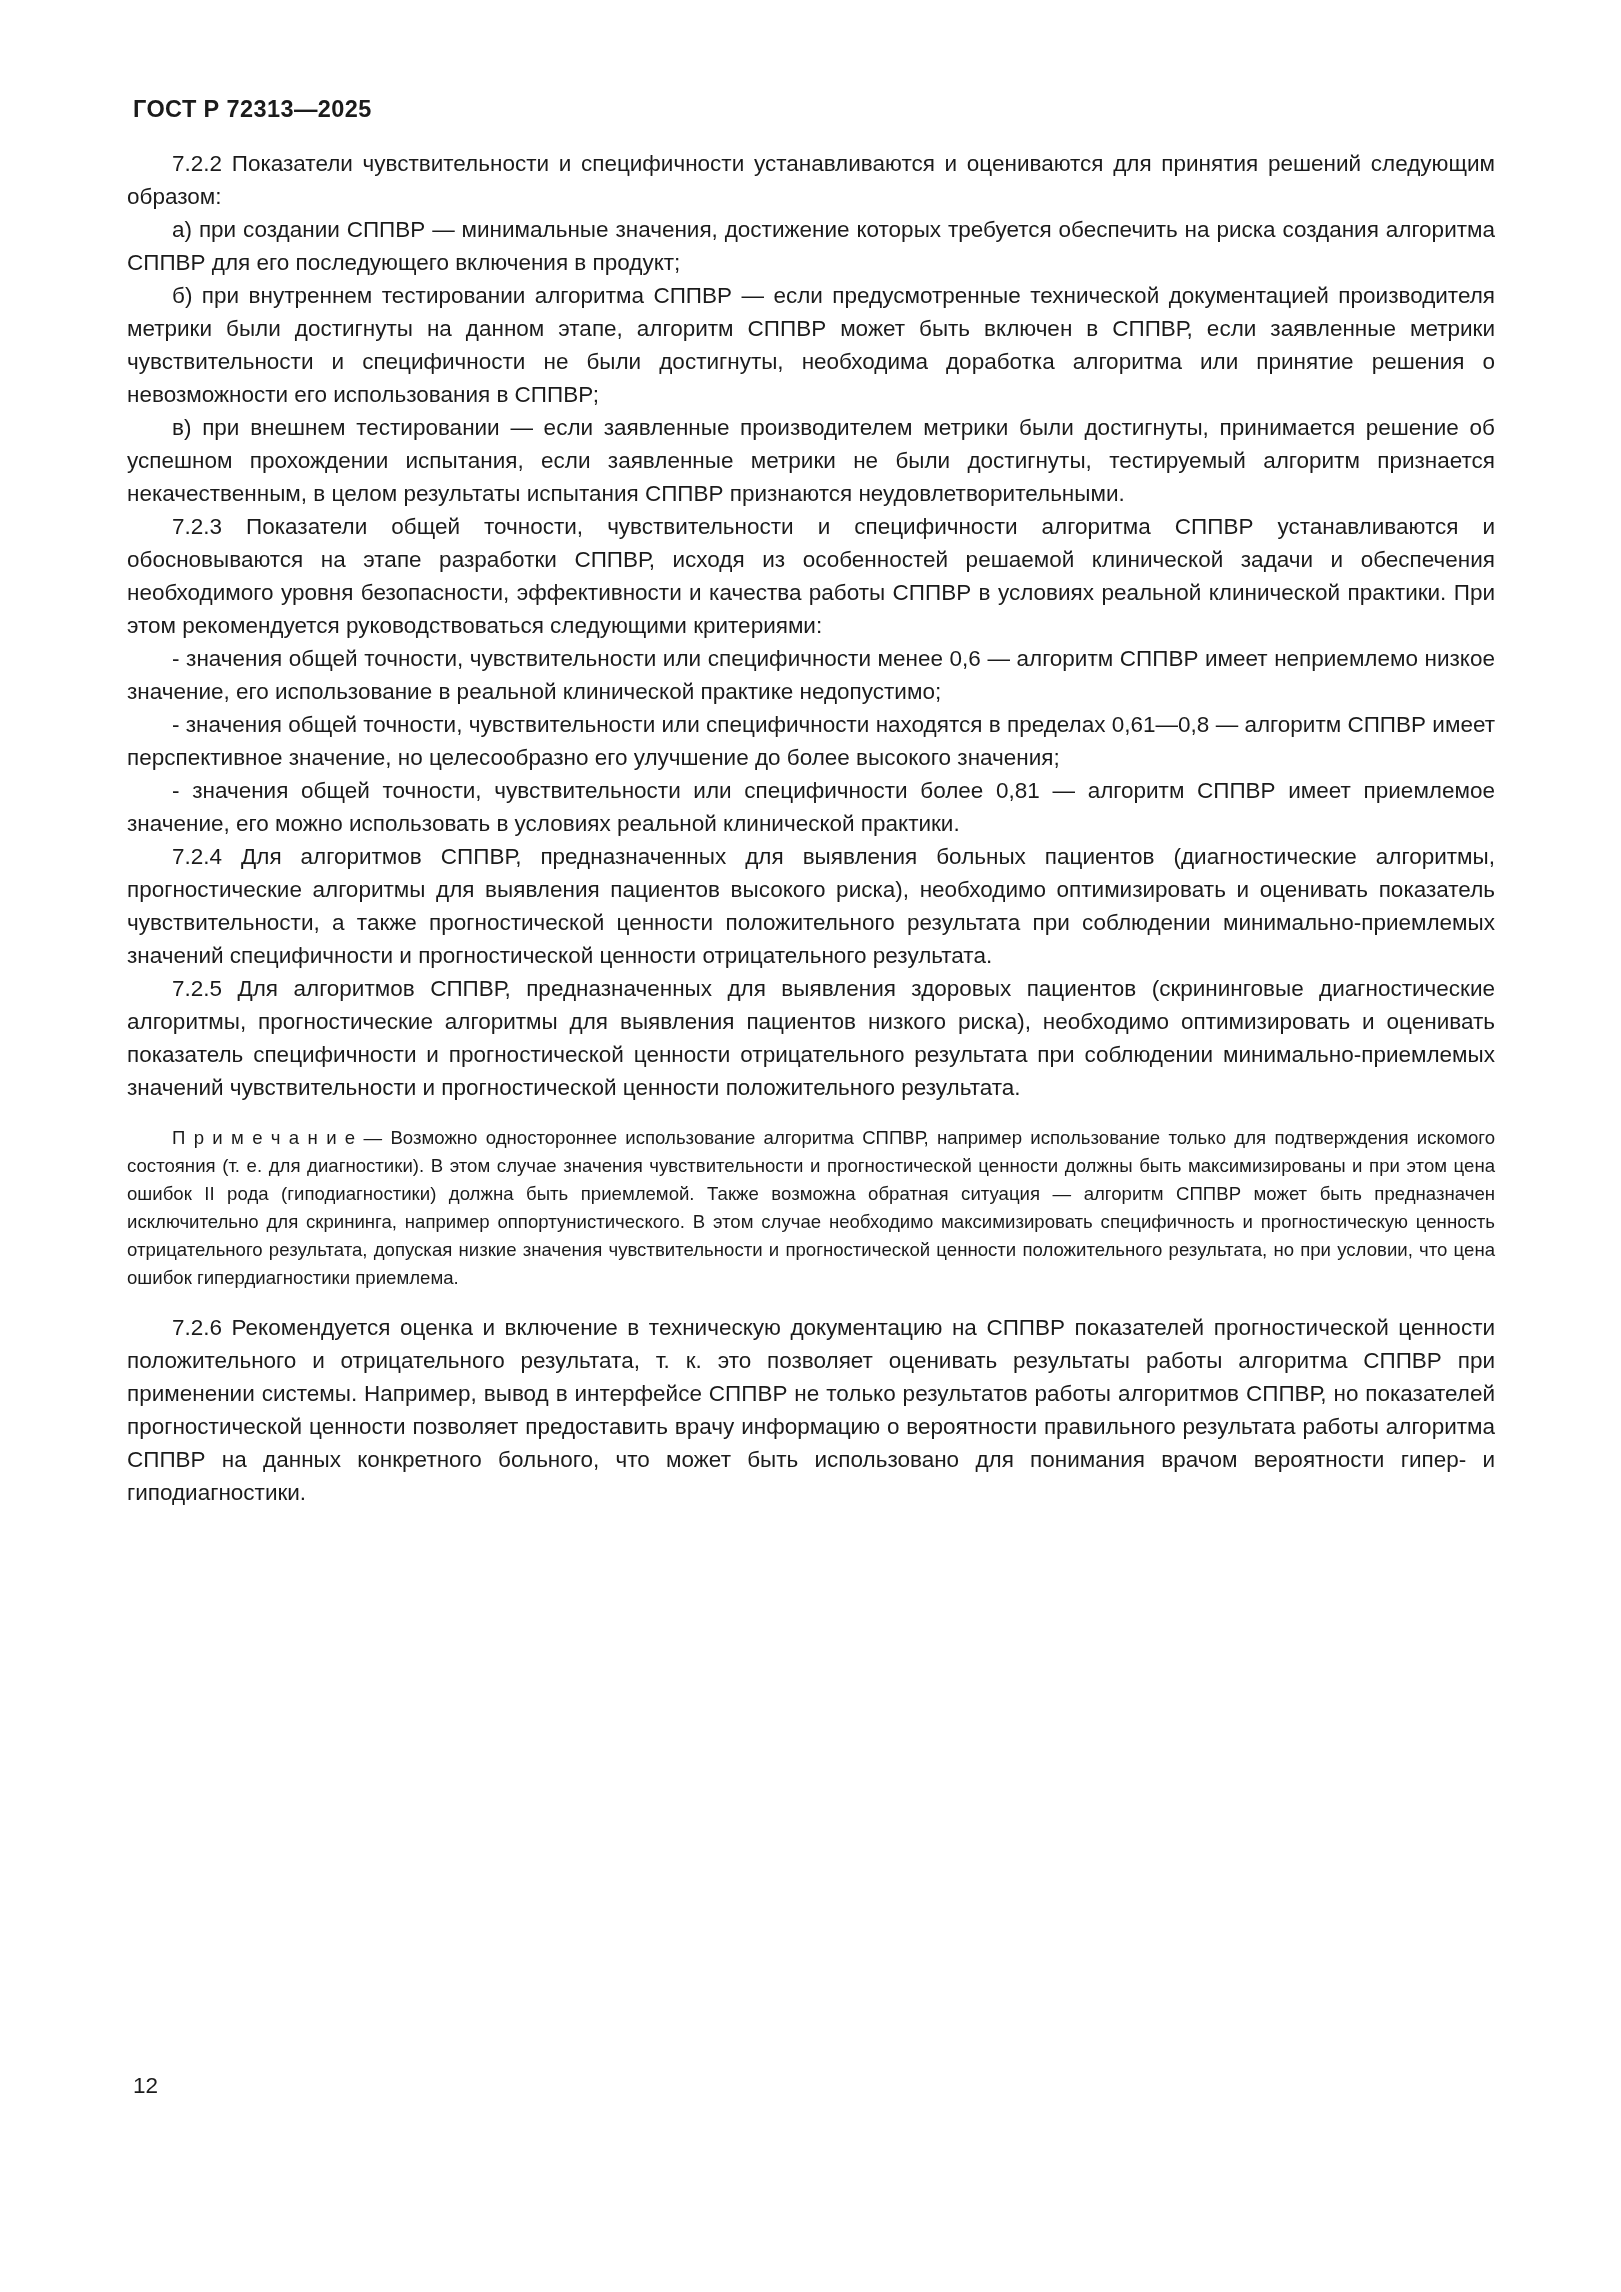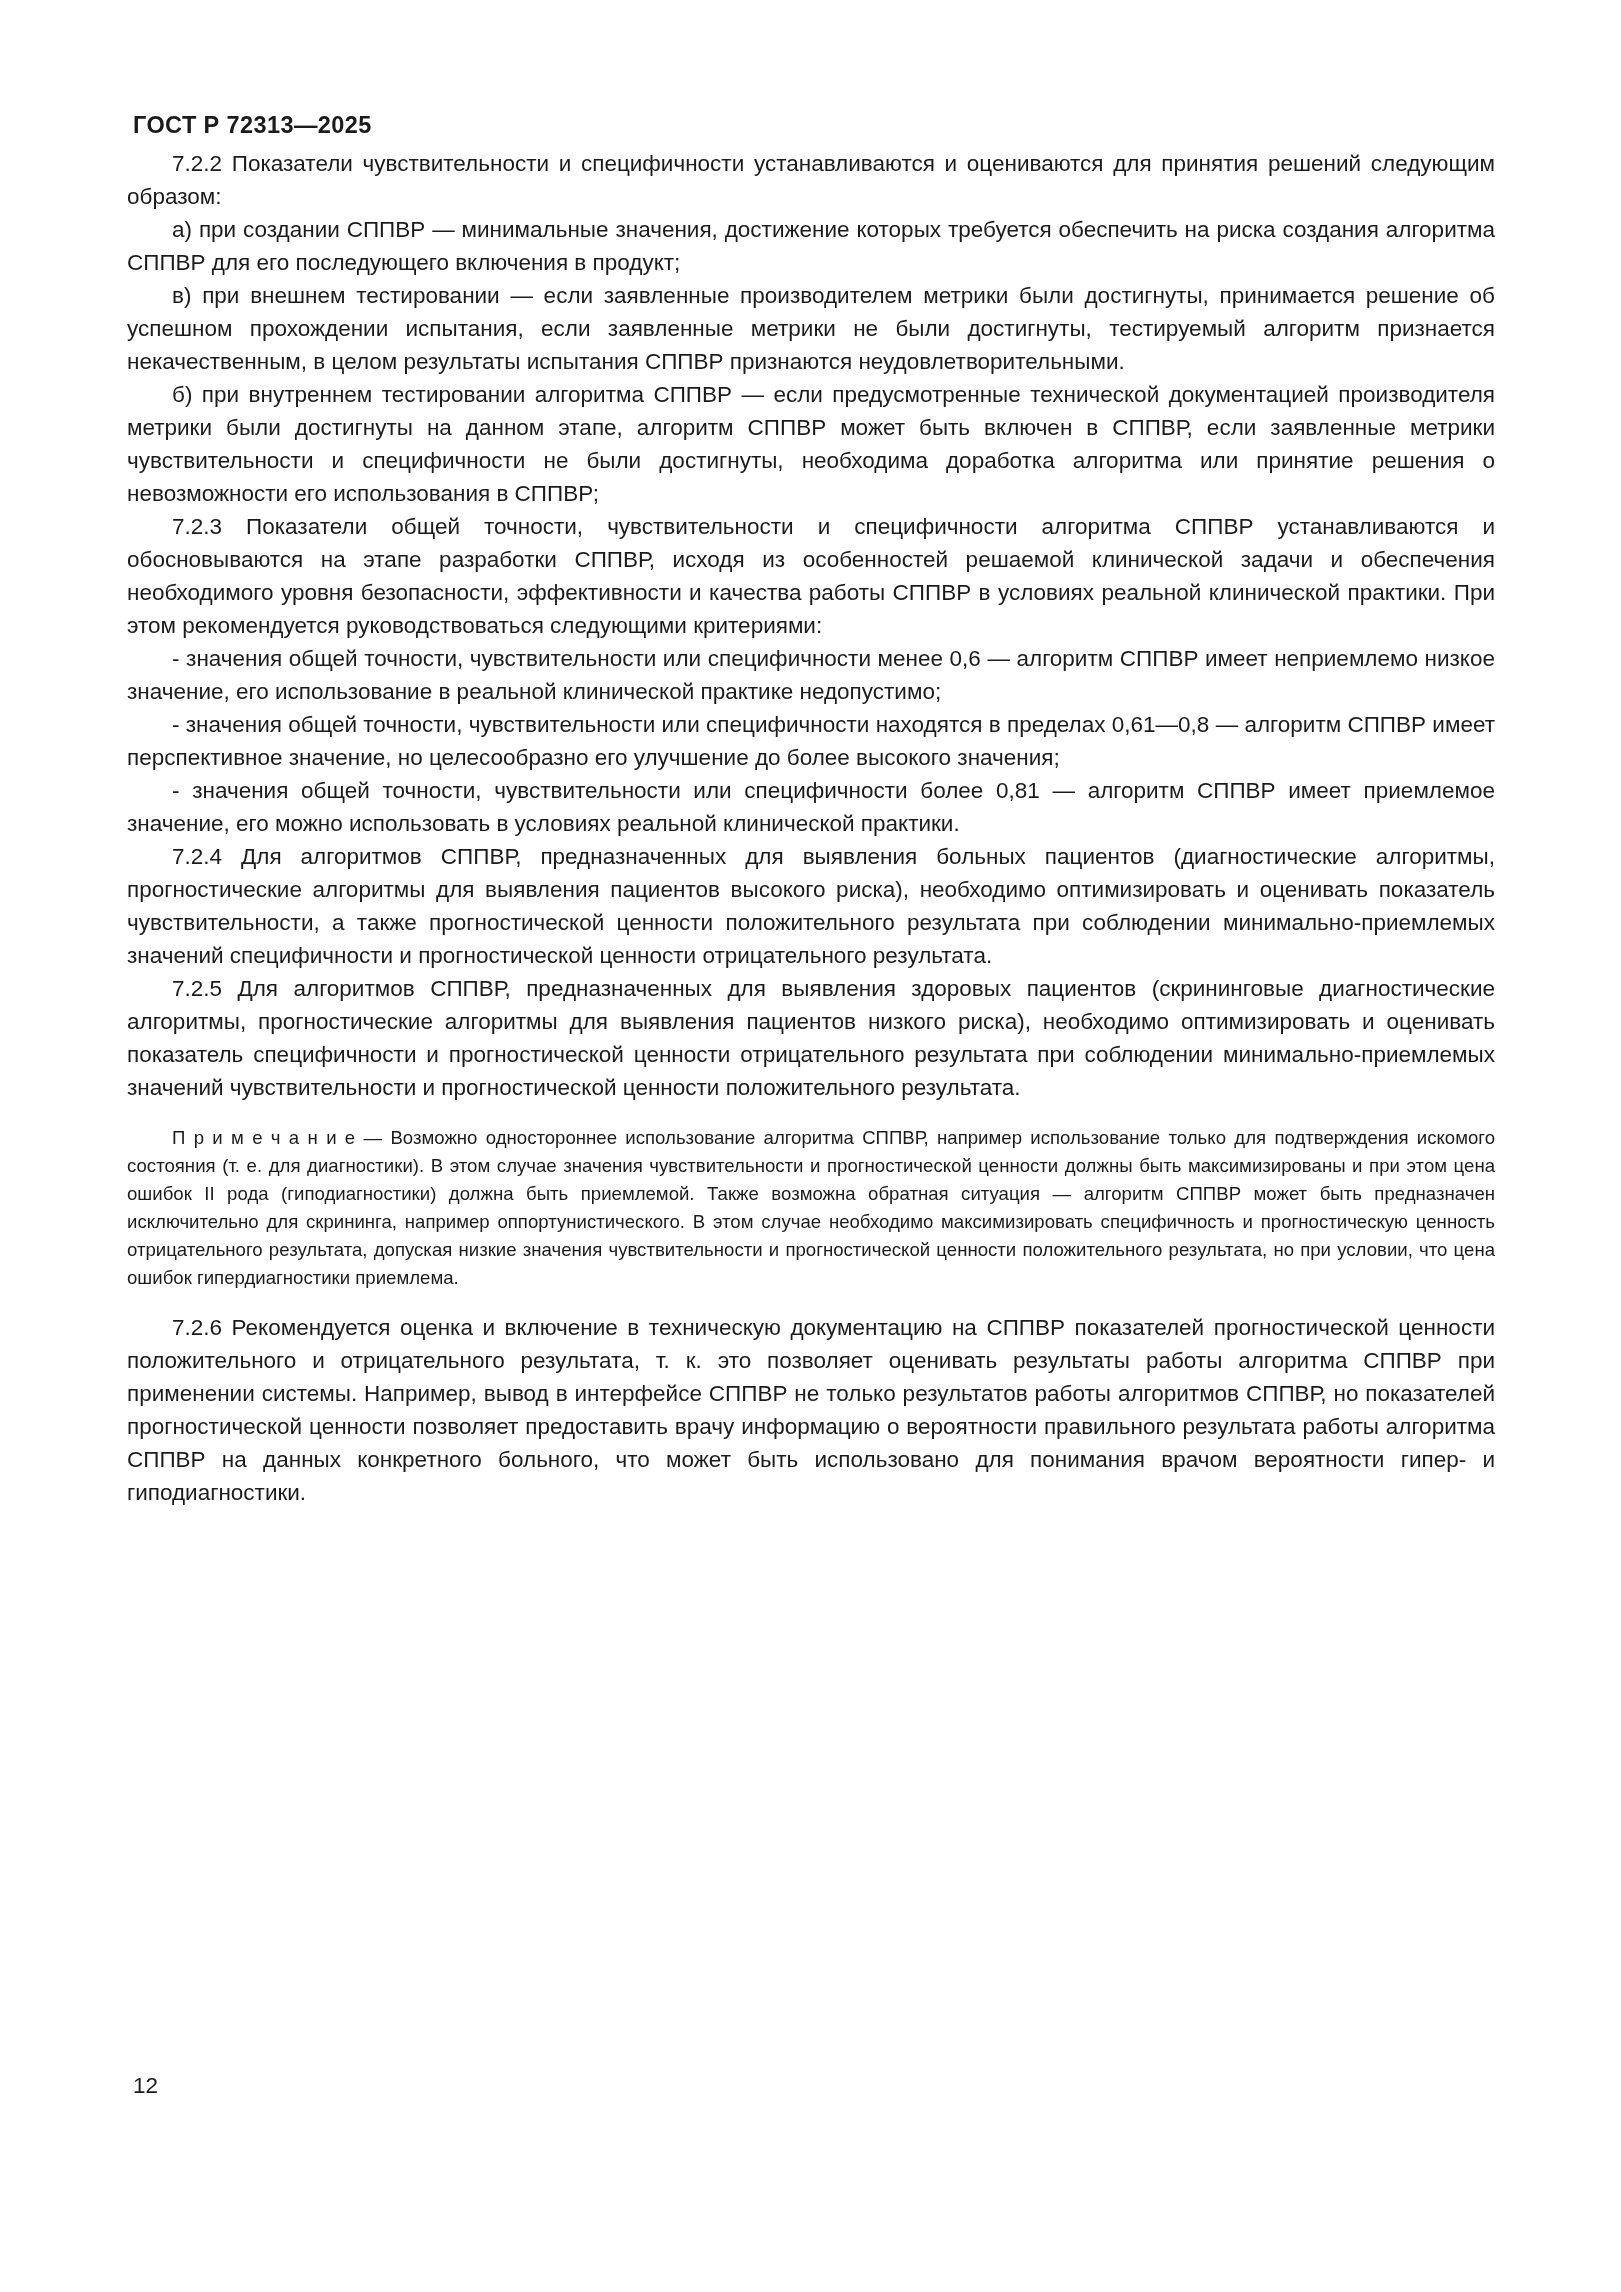--- a/index.html
+++ b/index.html
@@ -14,21 +14,21 @@
     margin: 0 auto;
     background: #ffffff;
     font-family: "Liberation Sans", sans-serif;
     color: #1b1b1b;
     box-sizing: border-box;
     overflow: hidden;
   }
   .doc-header {
     position: absolute;
     left: 133px;
-    top: 112px;
+    top: 96px;
     font-size: 23.5px;
     font-weight: 700;
     letter-spacing: 0.4px;
   }
   .content {
     position: absolute;
     left: 127px;
     top: 147px;
     width: 1368px;
   }
@@ -57,22 +57,22 @@
 </style>
 </head>
 <body>
 
 <div class="page">
   <div class="doc-header">ГОСТ Р 72313—2025</div>
 
   <div class="content">
       <p class="body">7.2.2 Показатели чувствительности и специфичности устанавливаются и оцениваются для принятия решений следующим образом:</p>
       <p class="body">а) при создании СППВР — минимальные значения, достижение которых требуется обеспечить на риска создания алгоритма СППВР для его последующего включения в продукт;</p>
+      <p class="body">б) при внутреннем тестировании алгоритма СППВР — если предусмотренные технической документацией производителя метрики были достигнуты на данном этапе, алгоритм СППВР может быть включен в СППВР, если заявленные метрики чувствительности и специфичности не были достигнуты, необходима доработка алгоритма или принятие решения о невозможности его использования в СППВР;</p>
       <p class="body">в) при внешнем тестировании — если заявленные производителем метрики были достигнуты, принимается решение об успешном прохождении испытания, если заявленные метрики не были достигнуты, тестируемый алгоритм признается некачественным, в целом результаты испытания СППВР признаются неудовлетворительными.</p>
-      <p class="body">б) при внутреннем тестировании алгоритма СППВР — если предусмотренные технической документацией производителя метрики были достигнуты на данном этапе, алгоритм СППВР может быть включен в СППВР, если заявленные метрики чувствительности и специфичности не были достигнуты, необходима доработка алгоритма или принятие решения о невозможности его использования в СППВР;</p>
       <p class="body">7.2.3 Показатели общей точности, чувствительности и специфичности алгоритма СППВР устанавливаются и обосновываются на этапе разработки СППВР, исходя из особенностей решаемой клинической задачи и обеспечения необходимого уровня безопасности, эффективности и качества работы СППВР в условиях реальной клинической практики. При этом рекомендуется руководствоваться следующими критериями:</p>
       <p class="body">- значения общей точности, чувствительности или специфичности менее 0,6 — алгоритм СППВР имеет неприемлемо низкое значение, его использование в реальной клинической практике недопустимо;</p>
       <p class="body">- значения общей точности, чувствительности или специфичности находятся в пределах 0,61—0,8 — алгоритм СППВР имеет перспективное значение, но целесообразно его улучшение до более высокого значения;</p>
       <p class="body">- значения общей точности, чувствительности или специфичности более 0,81 — алгоритм СППВР имеет приемлемое значение, его можно использовать в условиях реальной клинической практики.</p>
       <p class="body">7.2.4 Для алгоритмов СППВР, предназначенных для выявления больных пациентов (диагностические алгоритмы, прогностические алгоритмы для выявления пациентов высокого риска), необходимо оптимизировать и оценивать показатель чувствительности, а также прогностической ценности положительного результата при соблюдении минимально-приемлемых значений специфичности и прогностической ценности отрицательного результата.</p>
       <p class="body">7.2.5 Для алгоритмов СППВР, предназначенных для выявления здоровых пациентов (скрининговые диагностические алгоритмы, прогностические алгоритмы для выявления пациентов низкого риска), необходимо оптимизировать и оценивать показатель специфичности и прогностической ценности отрицательного результата при соблюдении минимально-приемлемых значений чувствительности и прогностической ценности положительного результата.</p>
       <p class="note">П р и м е ч а н и е  — Возможно одностороннее использование алгоритма СППВР, например использование только для подтверждения искомого состояния (т. е. для диагностики). В этом случае значения чувствительности и прогностической ценности должны быть максимизированы и при этом цена ошибок II рода (гиподиагностики) должна быть приемлемой. Также возможна обратная ситуация — алгоритм СППВР может быть предназначен исключительно для скрининга, например оппортунистического. В этом случае необходимо максимизировать специфичность и прогностическую ценность отрицательного результата, допуская низкие значения чувствительности и прогностической ценности положительного результата, но при условии, что цена ошибок гипердиагностики приемлема.</p>
       <p class="body">7.2.6 Рекомендуется оценка и включение в техническую документацию на СППВР показателей прогностической ценности положительного и отрицательного результата, т. к. это позволяет оценивать результаты работы алгоритма СППВР при применении системы. Например, вывод в интерфейсе СППВР не только результатов работы алгоритмов СППВР, но показателей прогностической ценности позволяет предоставить врачу информацию о вероятности правильного результата работы алгоритма СППВР на данных конкретного больного, что может быть использовано для понимания врачом вероятности гипер- и гиподиагностики.</p>
     </div>
 

